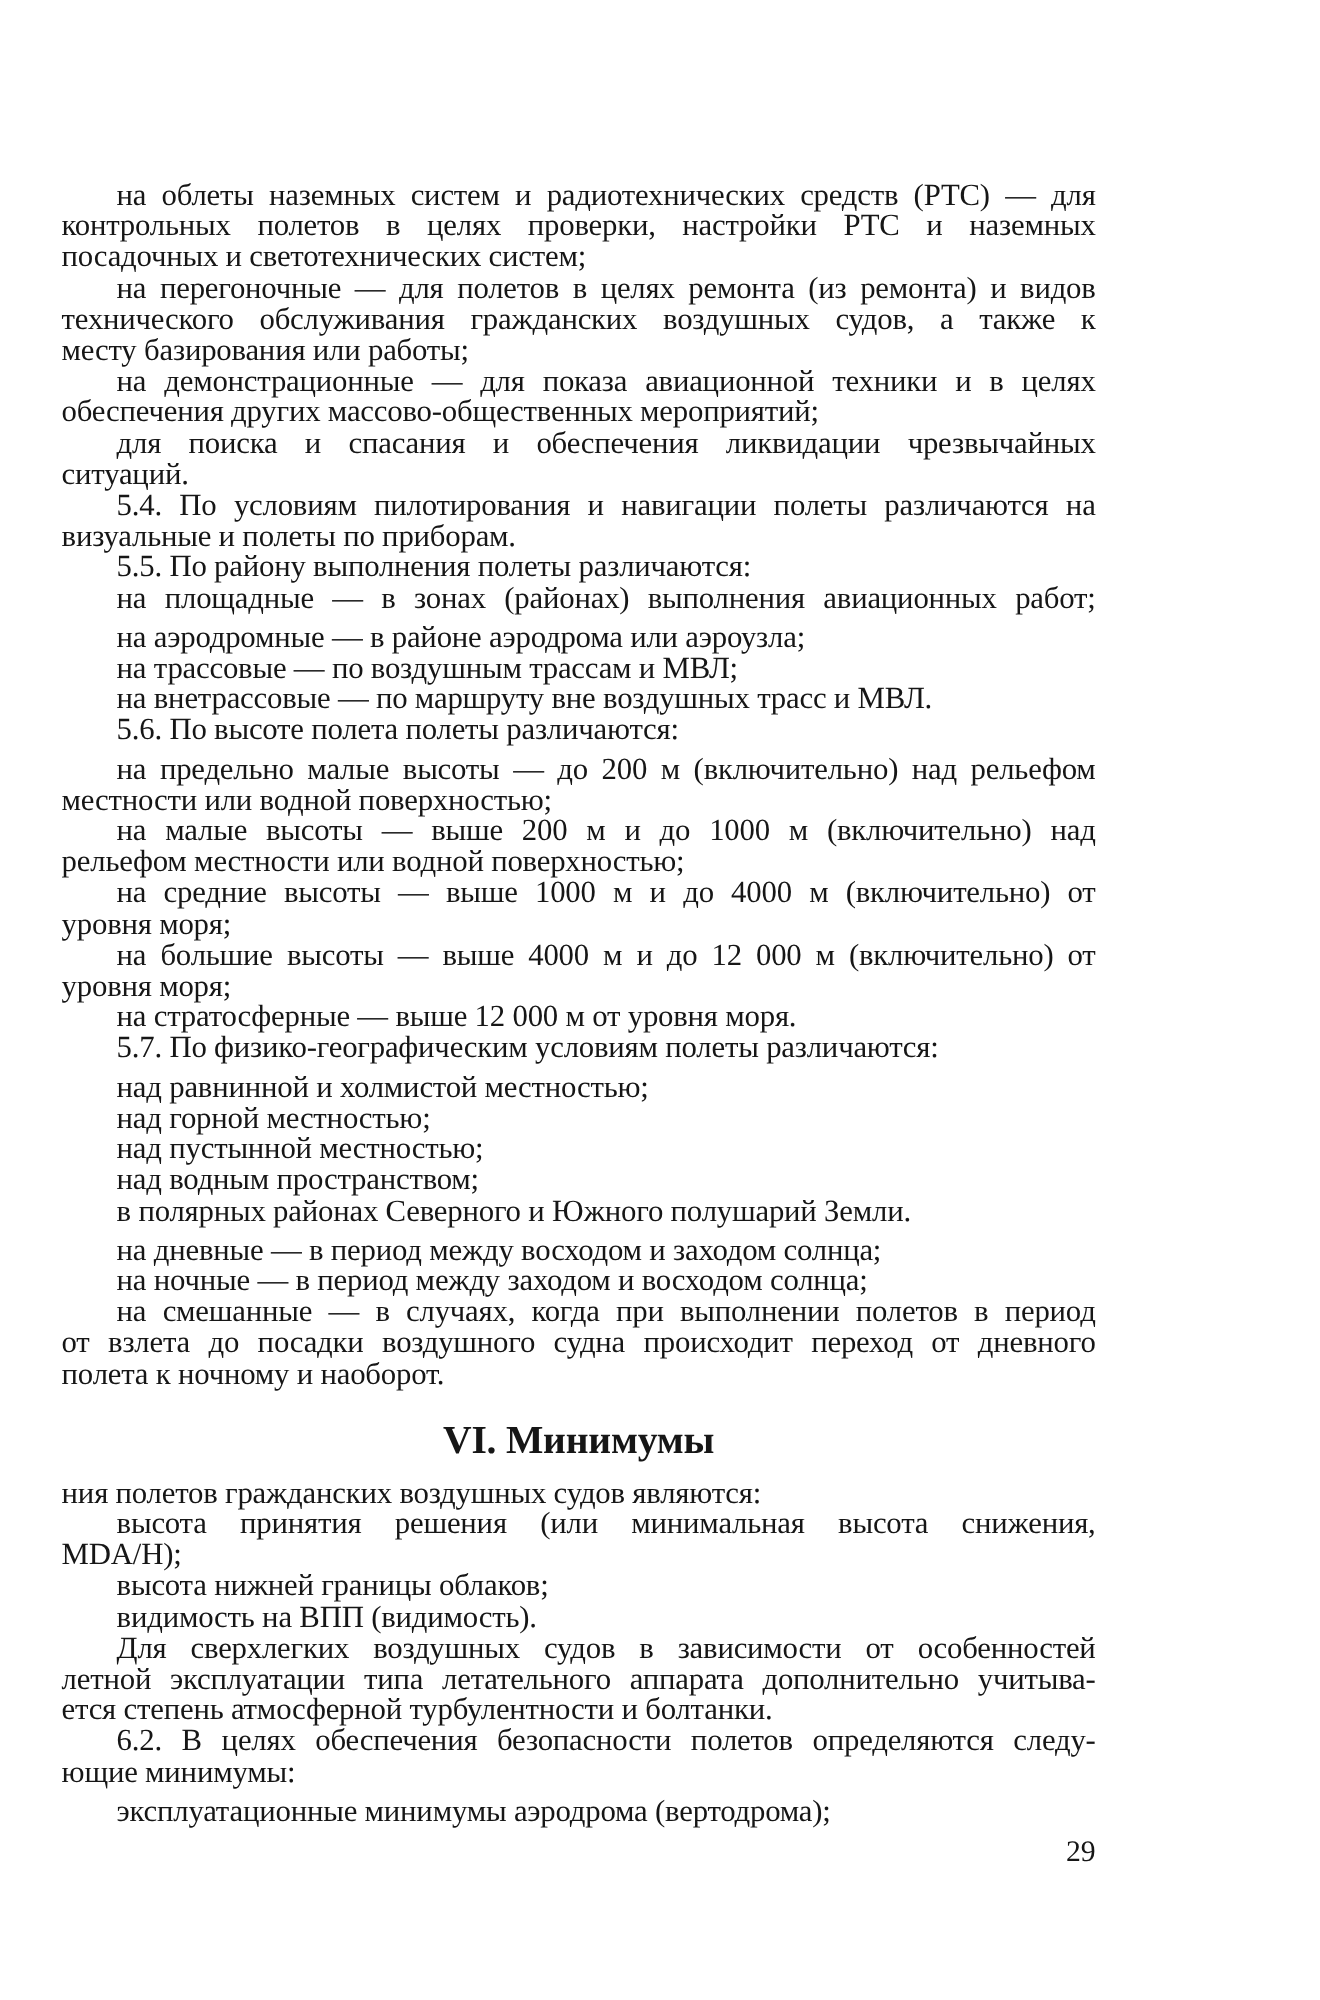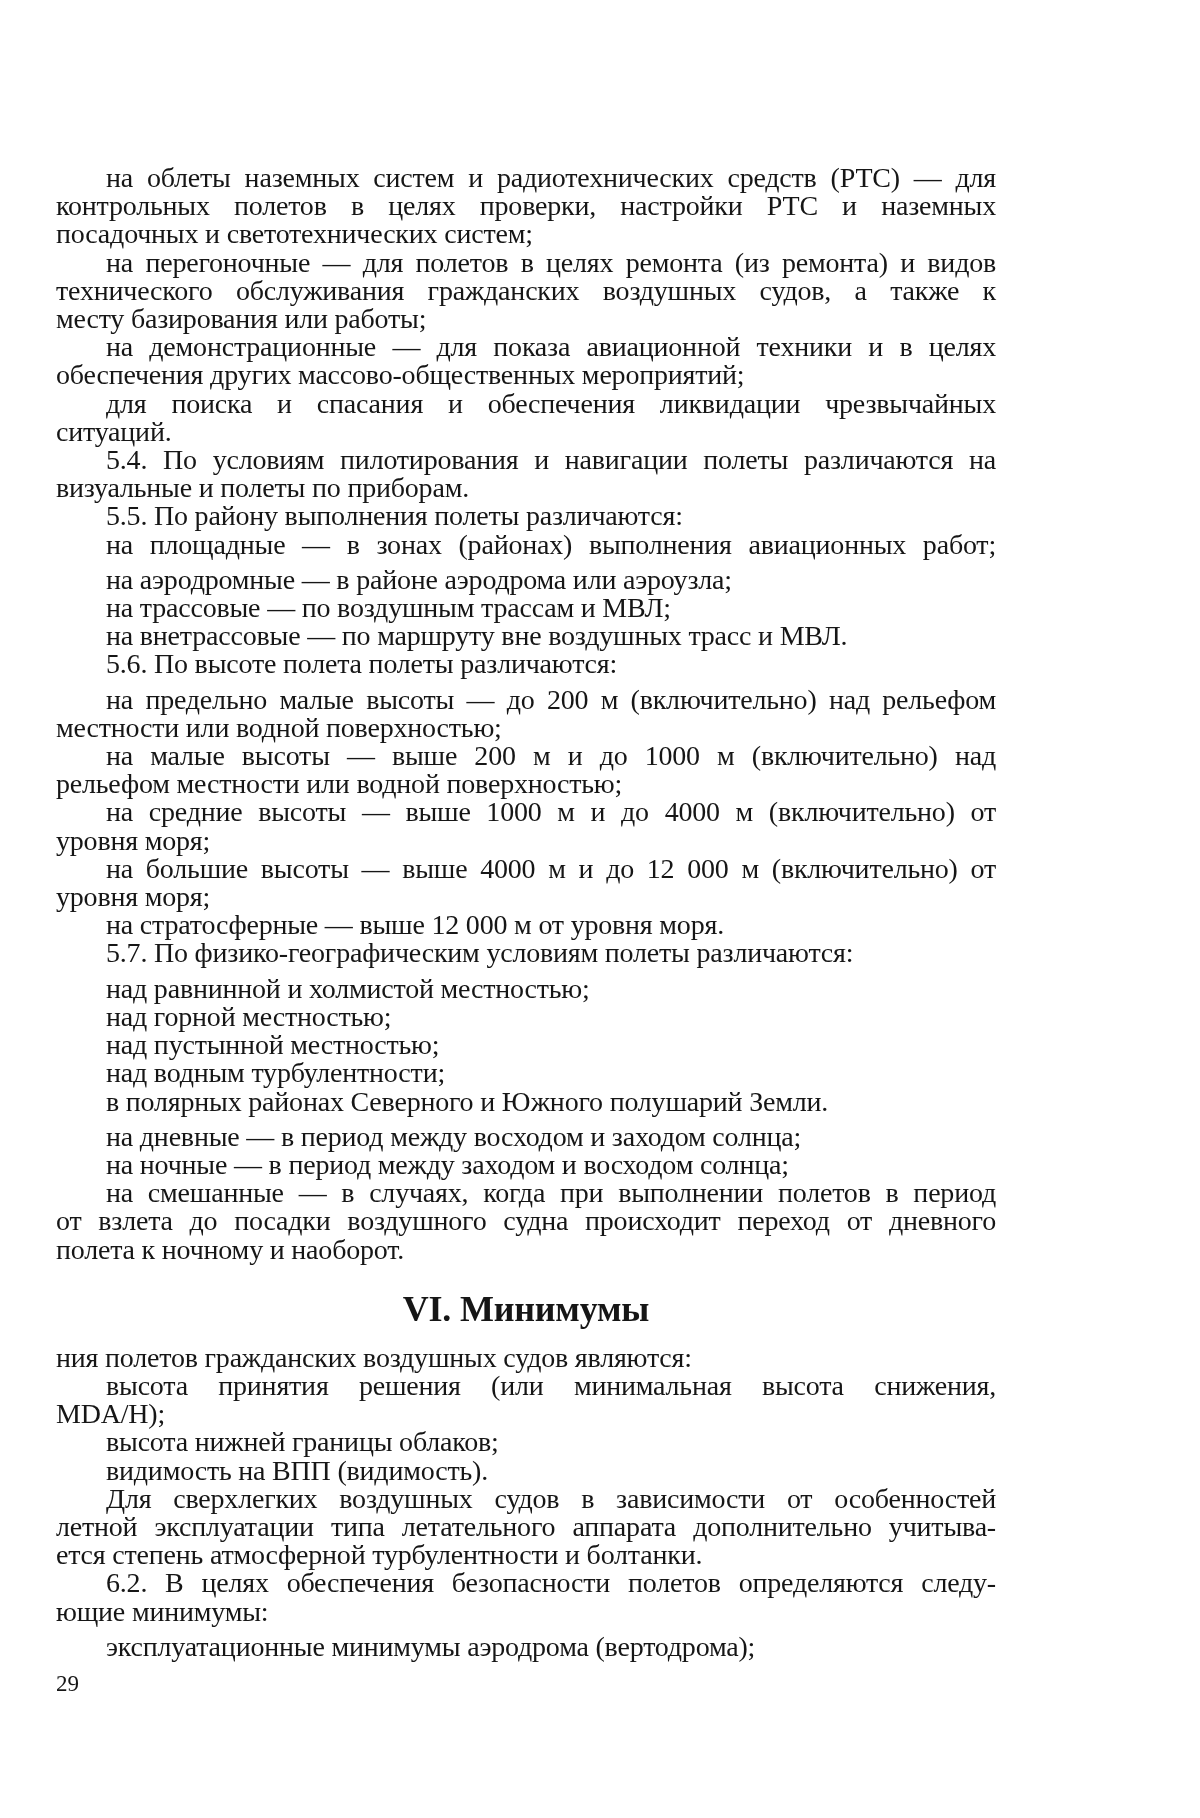--- a/index.html
+++ b/index.html
@@ -28,22 +28,22 @@
   .line.gap     { margin-top:7px; }
   .heading {
     margin-top:30px; margin-bottom:20px;
     font-size:36px; font-weight:bold;
     line-height:30px;
     text-align:center;
     letter-spacing:-0.2px;
   }
   .page-number {
     margin-top:8px;
-    font-size:23px; line-height:29px;
-    text-align:left;
+    font-size:27px; line-height:29px;
+    text-align:right;
     font-family:Liberation Serif, serif;
   }
 </style>
 </head>
 <body>
 
 <div class="page">
   <div class="text-column">
     <div>
         <div class="line indent justify">на облеты наземных систем и радиотехнических средств (РТС) — для</div>
@@ -70,21 +70,21 @@
         <div class="line">рельефом местности или водной поверхностью;</div>
         <div class="line indent justify">на средние высоты — выше 1000 м и до 4000 м (включительно) от</div>
         <div class="line">уровня моря;</div>
         <div class="line indent justify">на большие высоты — выше 4000 м и до 12 000 м (включительно) от</div>
         <div class="line">уровня моря;</div>
         <div class="line indent">на стратосферные — выше 12 000 м от уровня моря.</div>
         <div class="line indent">5.7. По физико-географическим условиям полеты различаются:</div>
         <div class="line indent gap">над равнинной и холмистой местностью;</div>
         <div class="line indent">над горной местностью;</div>
         <div class="line indent">над пустынной местностью;</div>
-        <div class="line indent">над водным турбулентности;</div>
+        <div class="line indent">над водным пространством;</div>
         <div class="line indent">в полярных районах Северного и Южного полушарий Земли.</div>
         <div class="line indent gap">на дневные — в период между восходом и заходом солнца;</div>
         <div class="line indent">на ночные — в период между заходом и восходом солнца;</div>
         <div class="line indent justify">на смешанные — в случаях, когда при выполнении полетов в период</div>
         <div class="line justify">от взлета до посадки воздушного судна происходит переход от дневного</div>
         <div class="line">полета к ночному и наоборот.</div>
       </div>
     <div class="heading">VI. Минимумы</div>
     <div>
         <div class="line">ния полетов гражданских воздушных судов являются:</div>

